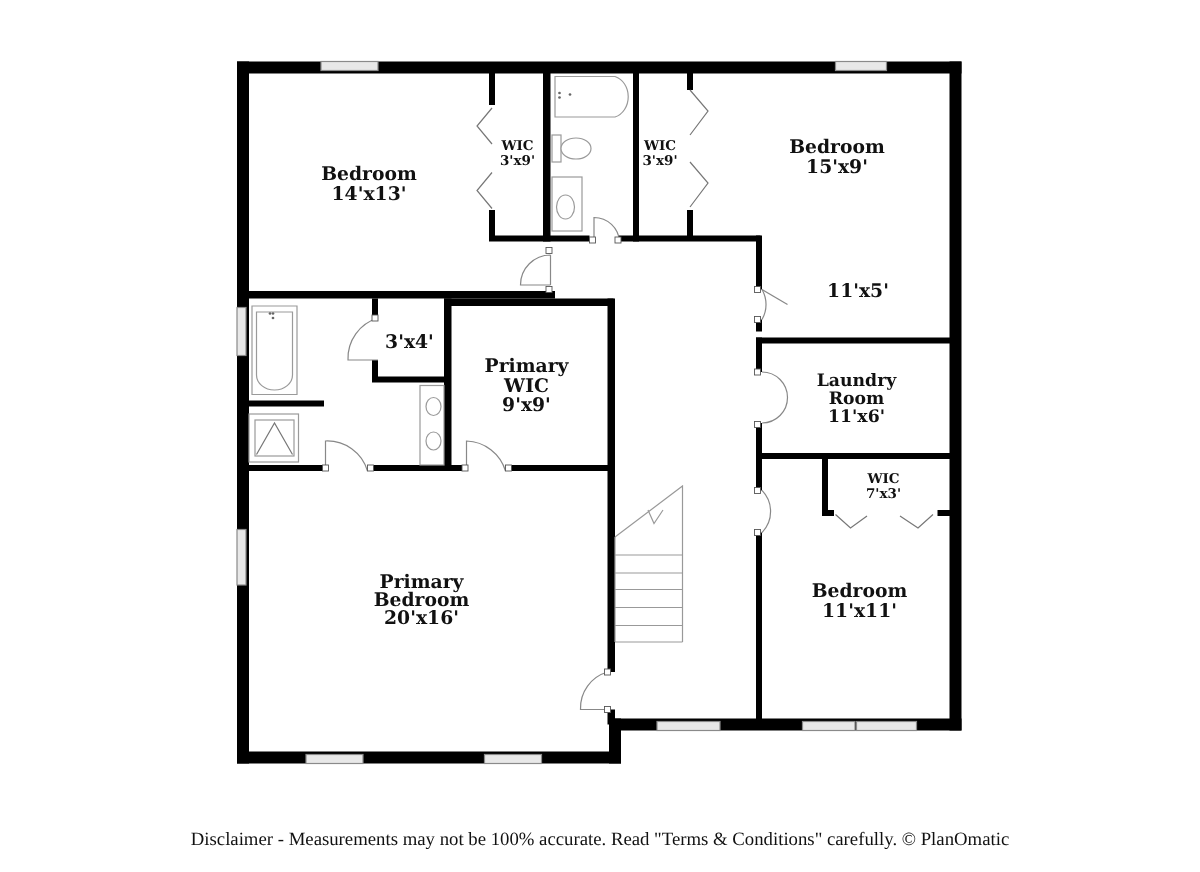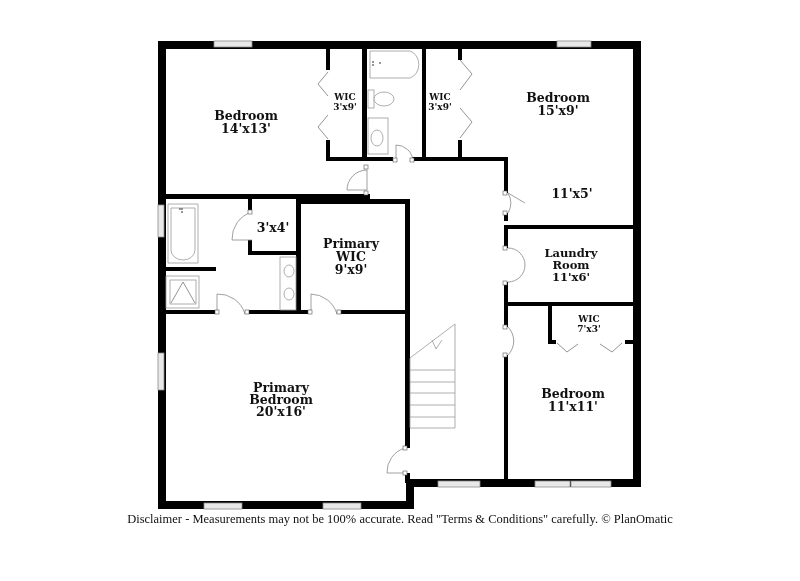--- a/index.html
+++ b/index.html
@@ -15,21 +15,21 @@
   .label {
     font-family: "DejaVu Serif", "Liberation Serif", serif;
     font-weight: bold;
     fill: #111;
     text-anchor: middle;
   }
   .lbl-lg { font-size: 12.5px; }
   .lbl-md { font-size: 11.5px; }
   .lbl-sm { font-size: 9px; }
   .disclaimer {
-    position: absolute; left: 0; width: 800px; top: 512px;
+    position: absolute; left: 0; width: 800px; top: 552px;
     text-align: center;
     font-family: "Liberation Serif", "DejaVu Serif", serif;
     font-size: 12.5px; color: #111;
   }
 </style>
 </head>
 <body>
 
 <svg id="plan" viewBox="0 0 800 581" xmlns="http://www.w3.org/2000/svg">
 

